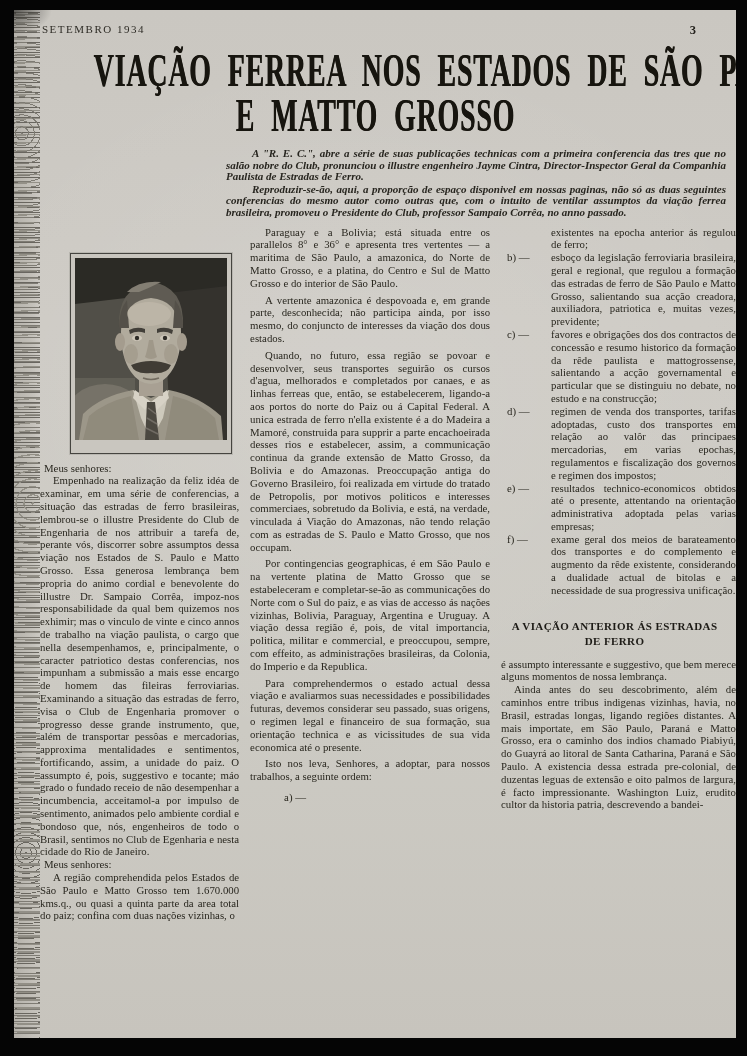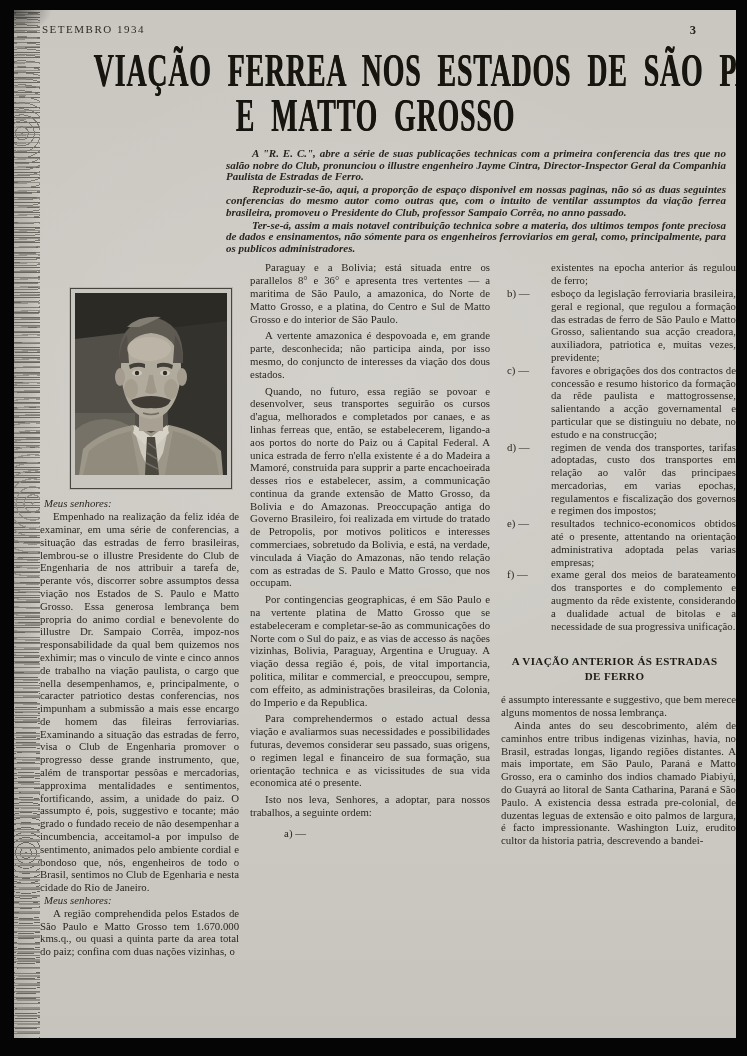--- a/index.html
+++ b/index.html
@@ -65,21 +65,21 @@
     margin:7px 0 0 26px;
   }
   .col{font-size:10.8px;line-height:12.8px;text-align:justify;color:#29271f;}
   .col-left{width:200px;}
   .col-mid{width:241px;}
   .col-right{width:236px;}
   .col p{margin:0;}
   .col p.ind{text-indent:13px;}
   .col-mid p{margin-bottom:4px;text-indent:15px;}
   .col-mid p.no-gap{margin-bottom:0;}
-  .salutation{text-indent:4px !important;font-style:italic;}
+  .salutation{text-indent:4px !important;}
   .photo-frame{
     box-sizing:border-box;
     width:162px;margin:27px 0 8px 30px;
     border:1px solid #45443f;
     background:#c9c6bf;
     padding:4px 4px 13px 4px;
     box-shadow:0 0 0 1px rgba(120,118,110,.25);
   }
   .photo-frame svg{display:block;width:152px;height:182px;}
   
@@ -110,21 +110,20 @@
     </div>
 
     <div class="title-block">
       <span class="title-line"><span>VIAÇÃO FERREA NOS ESTADOS DE SÃO PAULO</span></span>
       <span class="title-line"><span>E MATTO GROSSO</span></span>
     </div>
 
     <div class="lede">
       <p>A "R. E. C.", abre a série de suas publicações technicas com a primeira conferencia das tres que no salão nobre do Club, pronunciou o illustre engenheiro Jayme Cintra, Director-Inspector Geral da Companhia Paulista de Estradas de Ferro.</p>
       <p>Reproduzir-se-ão, aqui, a proporção de espaço disponivel em nossas paginas, não só as duas seguintes conferencias do mesmo autor como outras que, com o intuito de ventilar assumptos da viação ferrea brasileira, promoveu o Presidente do Club, professor Sampaio Corrêa, no anno passado.</p>
-      <p>Ter-se-á, assim a mais notavel contribuição technica sobre a materia, dos ultimos tempos fonte preciosa de dados e ensinamentos, não sómente para os engenheiros ferroviarios em geral, como, principalmente, para os publicos administradores.</p>
     </div>
 
     <div class="columns">
 
       <div class="col col-left">
         <div class="photo-frame">
           <svg viewBox="0 0 152 182" aria-hidden="true">
             <rect x="0" y="0" width="152" height="182" fill="#4b4942"></rect>
             <polygon points="86,0 152,0 152,182 96,182" fill="#2c2a26"></polygon>
             <polygon points="0,0 152,0 152,28 0,46" fill="#22211d"></polygon>

